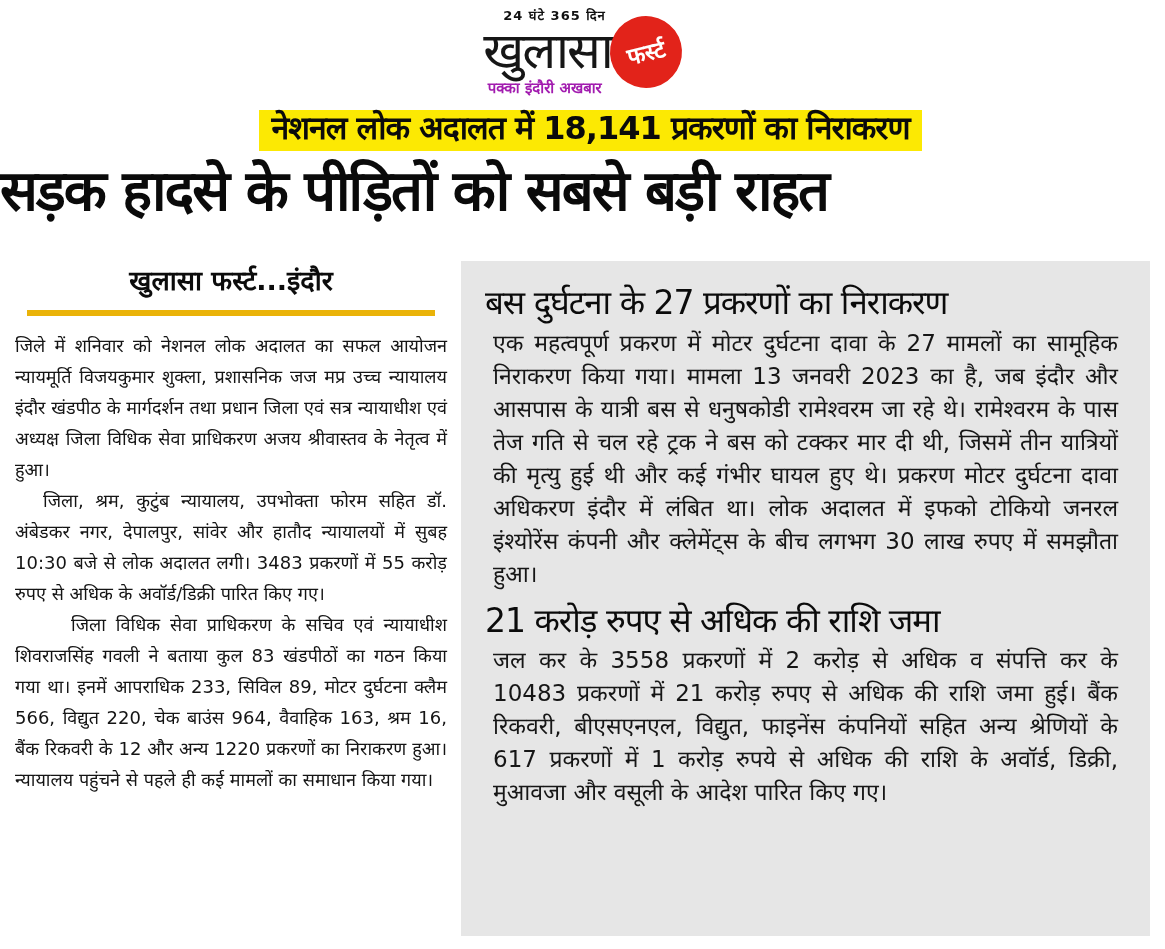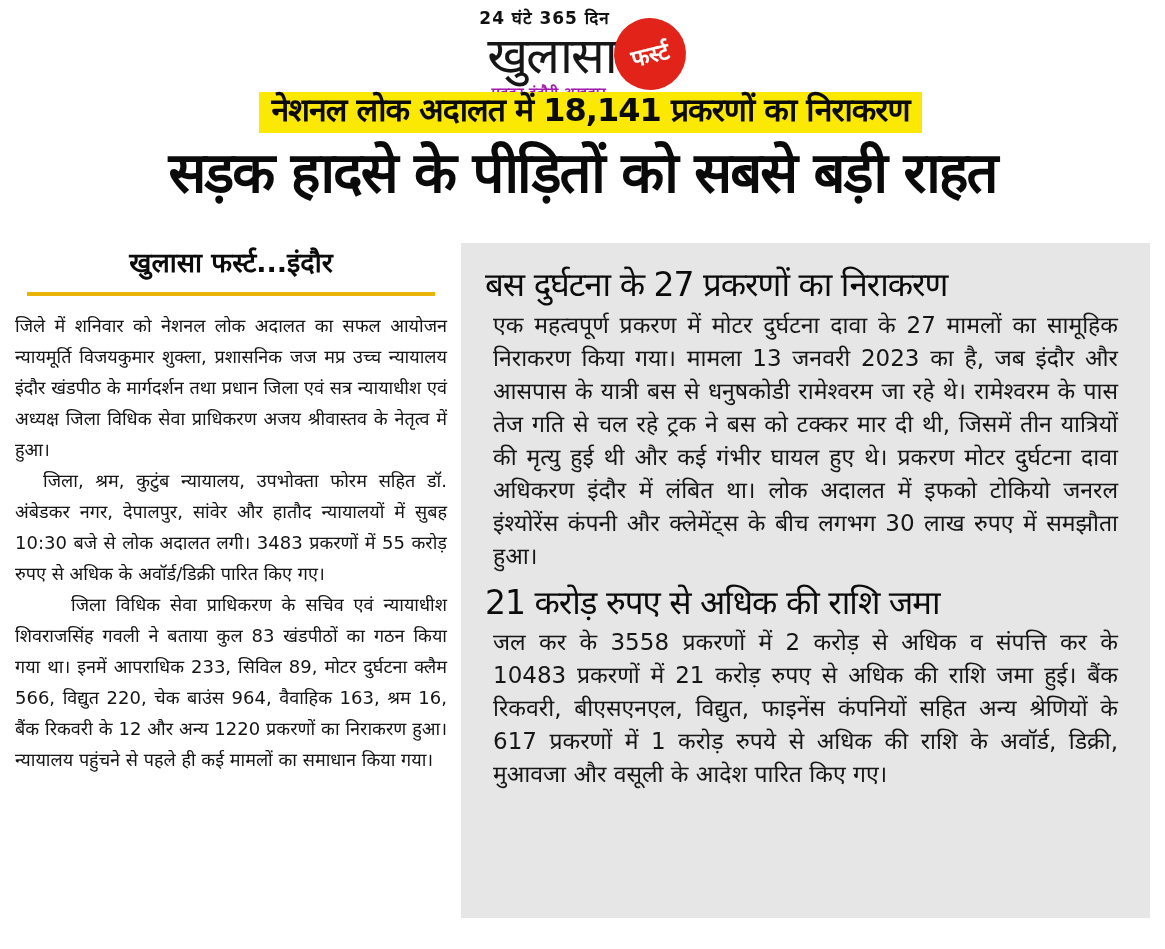--- a/index.html
+++ b/index.html
@@ -9,63 +9,63 @@
     font-family:"DejaVu Sans", sans-serif;
     color:#101010;
     overflow:hidden;
     position:relative;
   }
 
   
   .masthead { display:flex; justify-content:center; align-items:flex-start; padding-top:6px; height:86px; }
   .masthead-inner { display:flex; align-items:center; }
   .logo-col { display:flex; flex-direction:column; align-items:flex-end; }
-  .logo-top { font-size:17px; font-weight:bold; letter-spacing:1px; color:#111; padding-right:6px; }
+  .logo-top { font-size:13px; font-weight:bold; letter-spacing:1px; color:#111; padding-right:6px; }
   .logo-main { font-size:50px; font-weight:normal; line-height:1.1; letter-spacing:-2px; color:#161616; }
   .logo-bottom { color:#a21caf; font-size:15px; font-weight:bold; margin-top:-2px; padding-right:10px; }
   .badge {
     width:72px; height:72px; border-radius:50%;
     background:#e2231a; color:#ffffff;
     display:flex; align-items:center; justify-content:center;
     font-size:23px; font-weight:bold;
     transform:rotate(-14deg);
     margin-left:-2px; flex:none;
   }
 
   
-  .kicker-row { text-align:center; margin-top:0;padding-left:16px; }
+  .kicker-row { text-align:center; margin-top:18px;padding-left:16px; }
   .kicker {
     display:inline-block;
     background:#fce903;
     font-size:32px; font-weight:800;
     line-height:1.1;
     padding:1px 12px 5px;
     letter-spacing:-1px;
     color:#0b0b0b;
   }
 
   
   .headline {
-    text-align:center;
+    text-align:left;
     font-size:56px; font-weight:800;
     letter-spacing:-2px;
     line-height:1.15;
     margin-top:8px;
     white-space:nowrap;
     color:#0a0a0a;
   }
 
   
   .content { display:flex; gap:14px; padding:0 15px; margin-top:10px; align-items:flex-start; }
 
   .left-col { width:432px; flex:none; }
   .dateline {
     text-align:center; font-weight:bold; font-size:27px;
     padding-bottom:12px; margin:0 12px 14px;
-    border-bottom:4px solid #eab308;
+    border-bottom:6px solid #eab308;
     color:#0c0c0c;
   }
   .left-col p {
     margin:0; font-size:18px; line-height:31px;
     text-align:justify; color:#141414;
   }
   .left-col p.indent-1 { text-indent:28px; }
   .left-col p.indent-2 { text-indent:56px; }
 
   .gray-panel {

